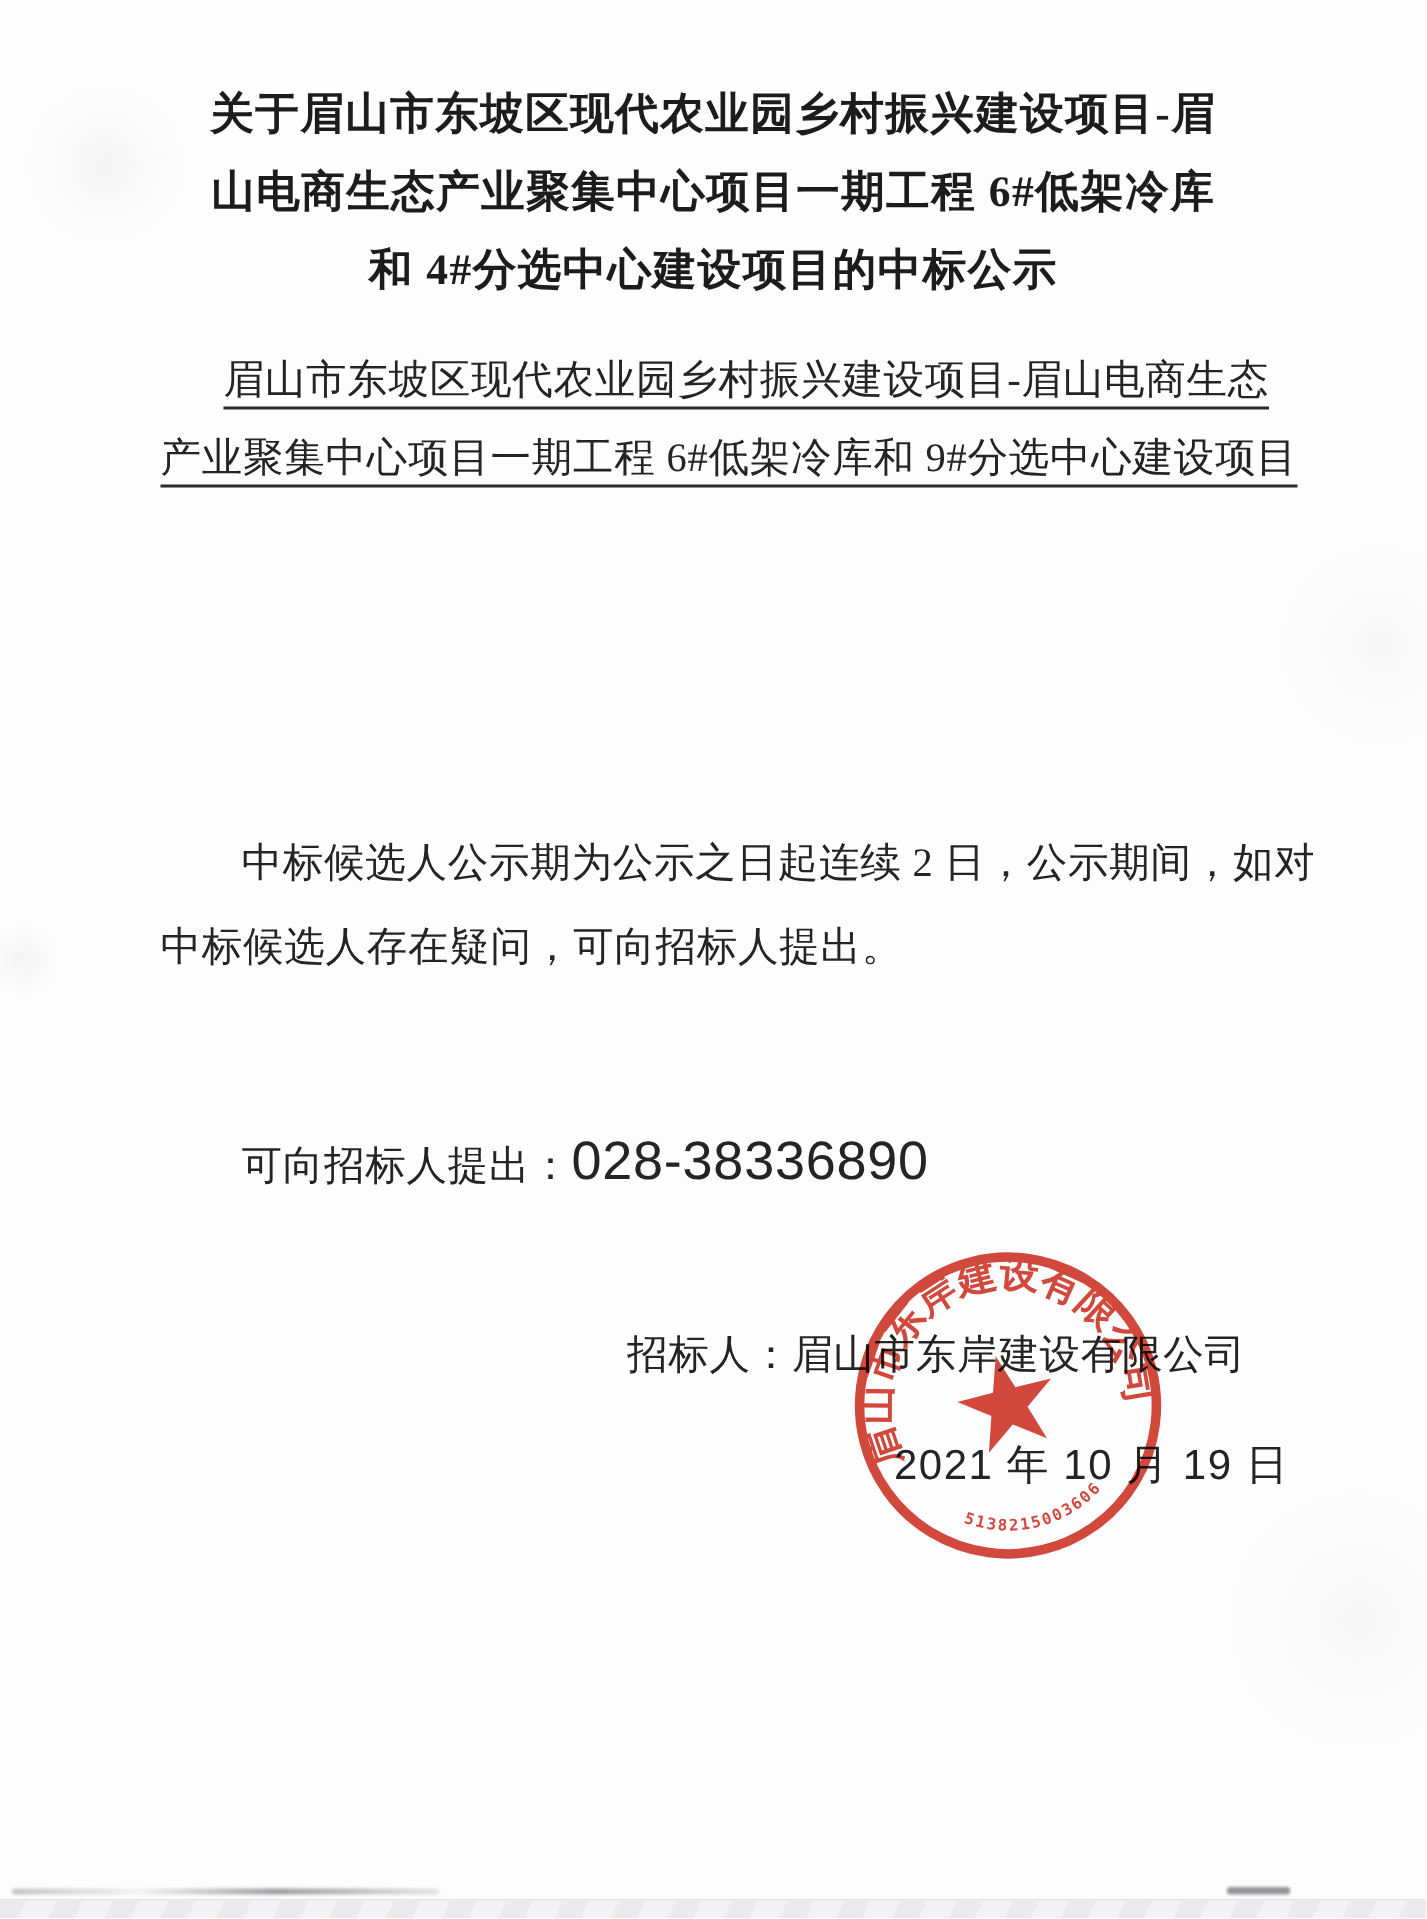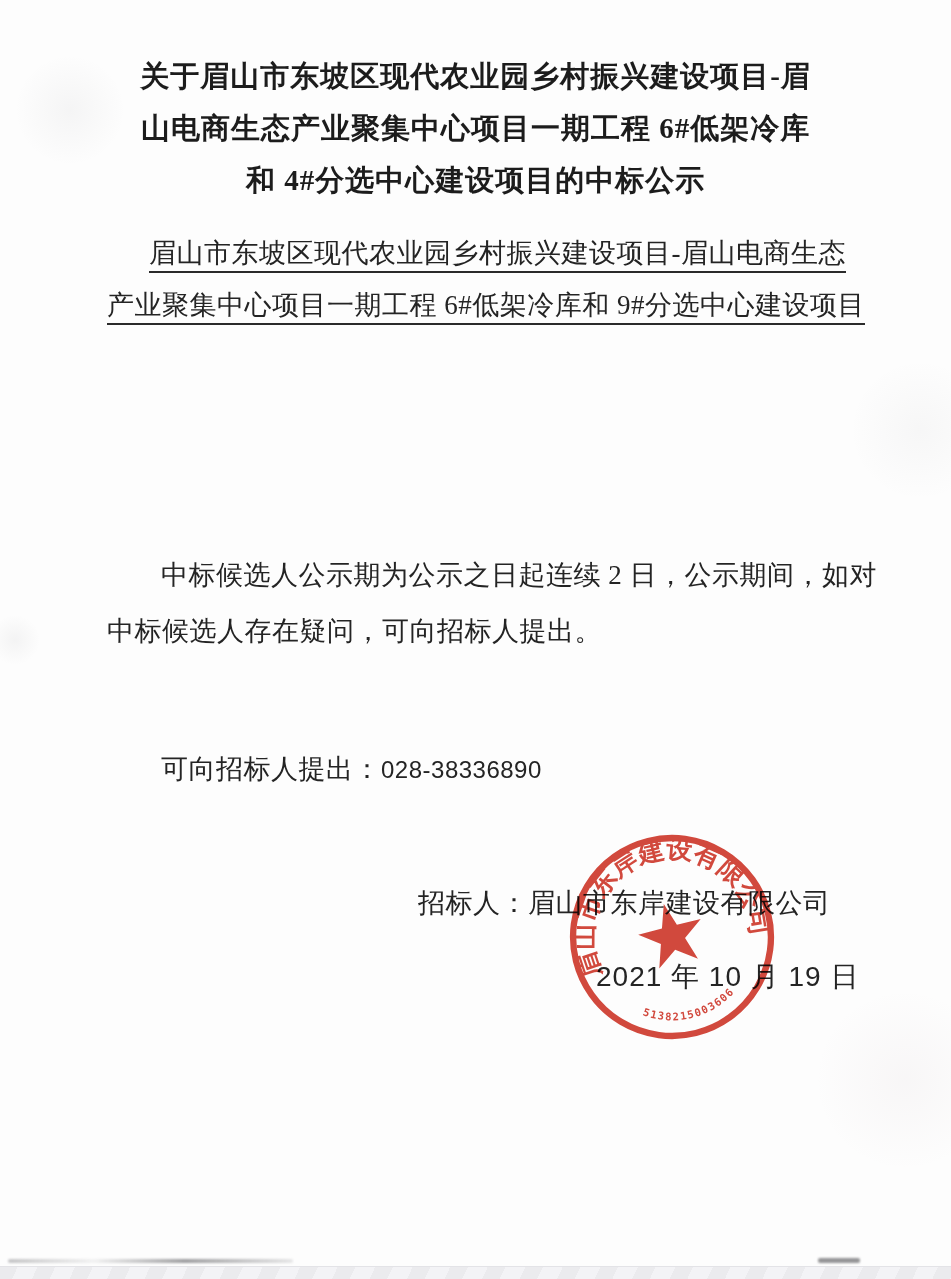--- a/index.html
+++ b/index.html
@@ -29,21 +29,21 @@
     font-size:27px;line-height:1;letter-spacing:0.5px;color:#242424;
   }
   .u{
     text-decoration:underline;
     text-decoration-thickness:2px;
     text-underline-offset:9px;
     text-decoration-color:#2b2b2b;
   }
   .num{
     font-family:"Liberation Sans","DejaVu Sans",sans-serif;
-    font-size:24px;letter-spacing:0.5px;
+    font-size:36px;letter-spacing:0.5px;
   }
   .dateline{
     font-family:"Liberation Sans","DejaVu Sans",sans-serif;
     font-size:28px;letter-spacing:1px;color:#242424;
   }
   .stamp{
     left:566px;top:831px;width:212px;height:212px;
     transform:rotate(-14deg);
     opacity:0.9;
     mix-blend-mode:multiply;

